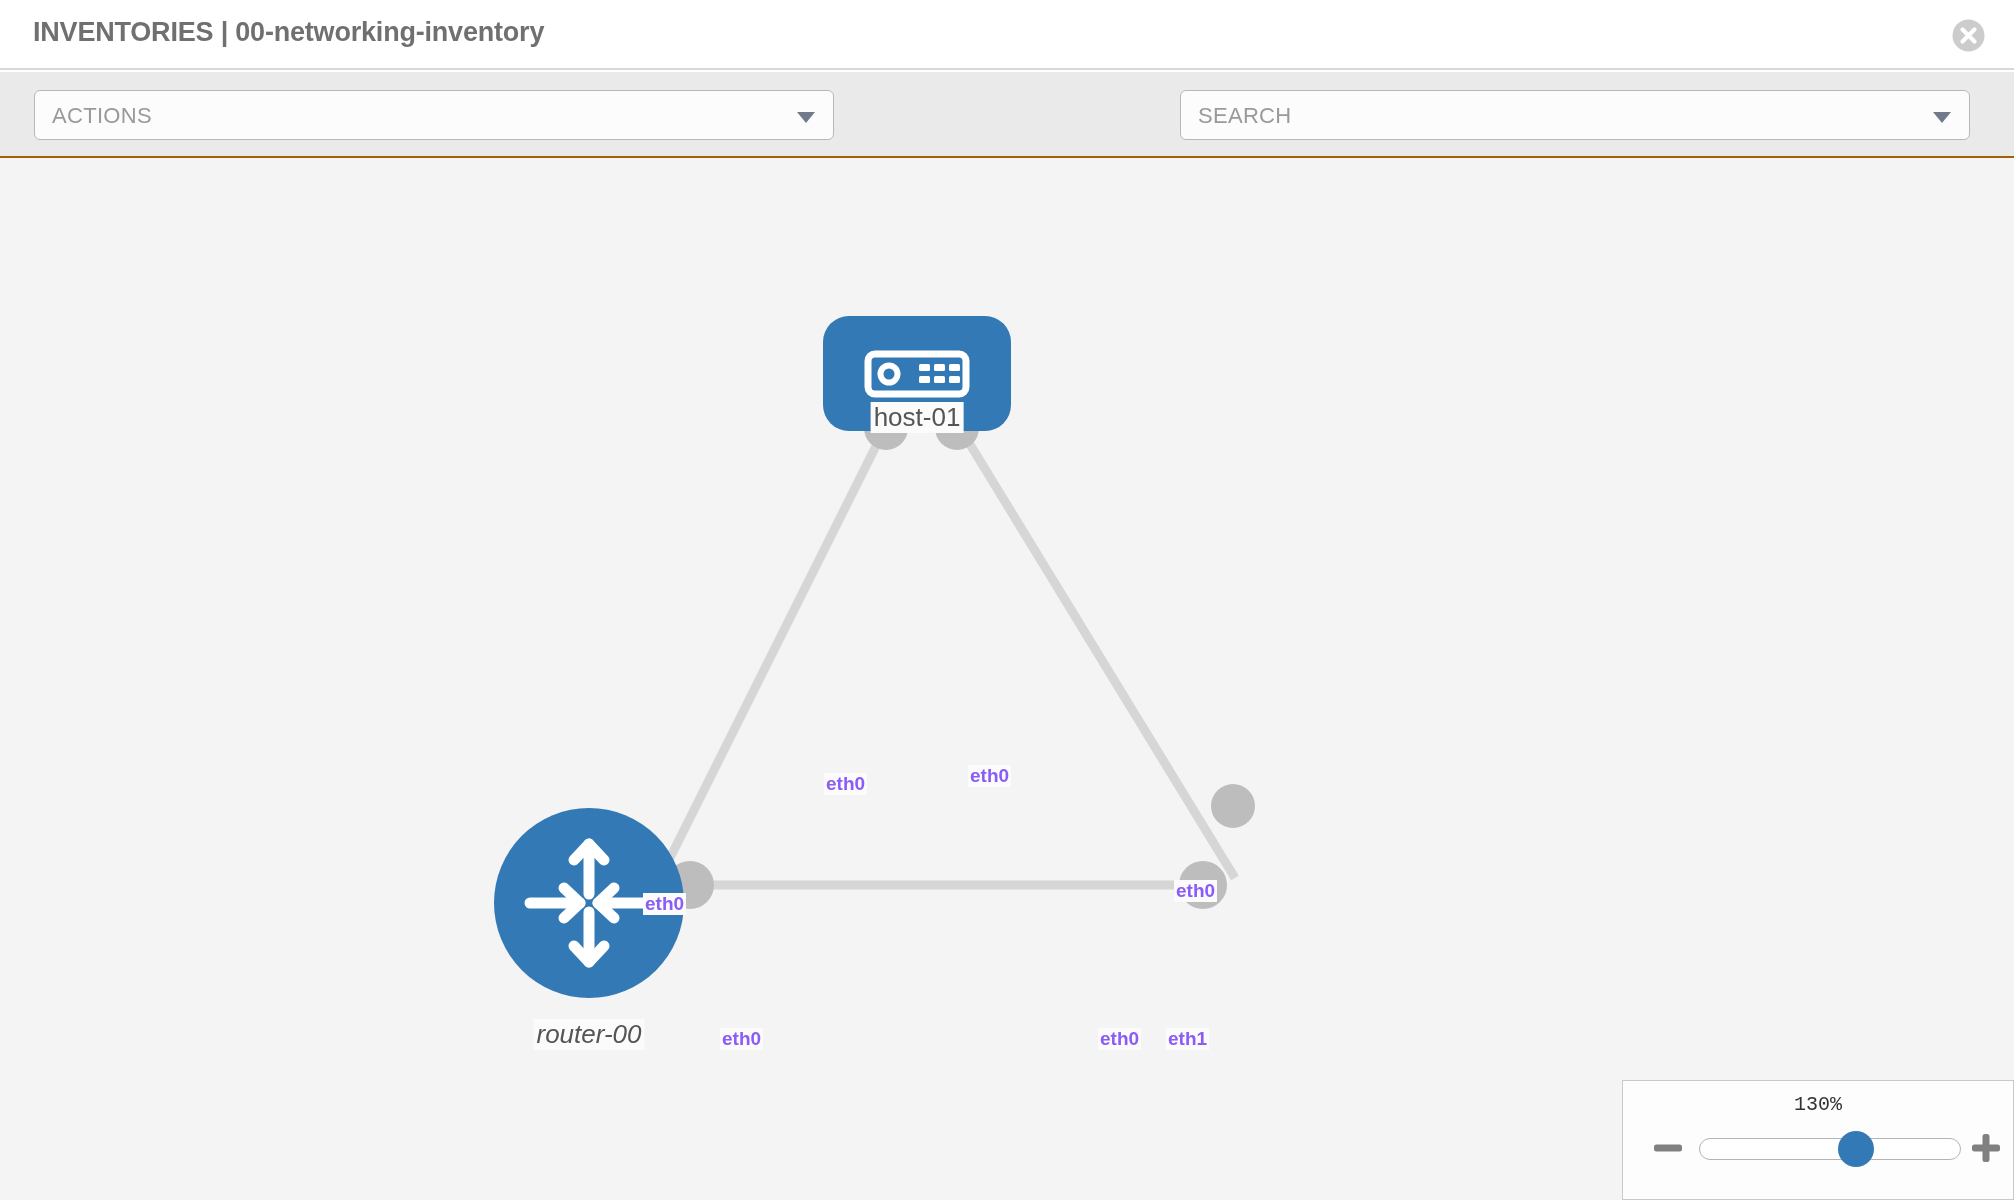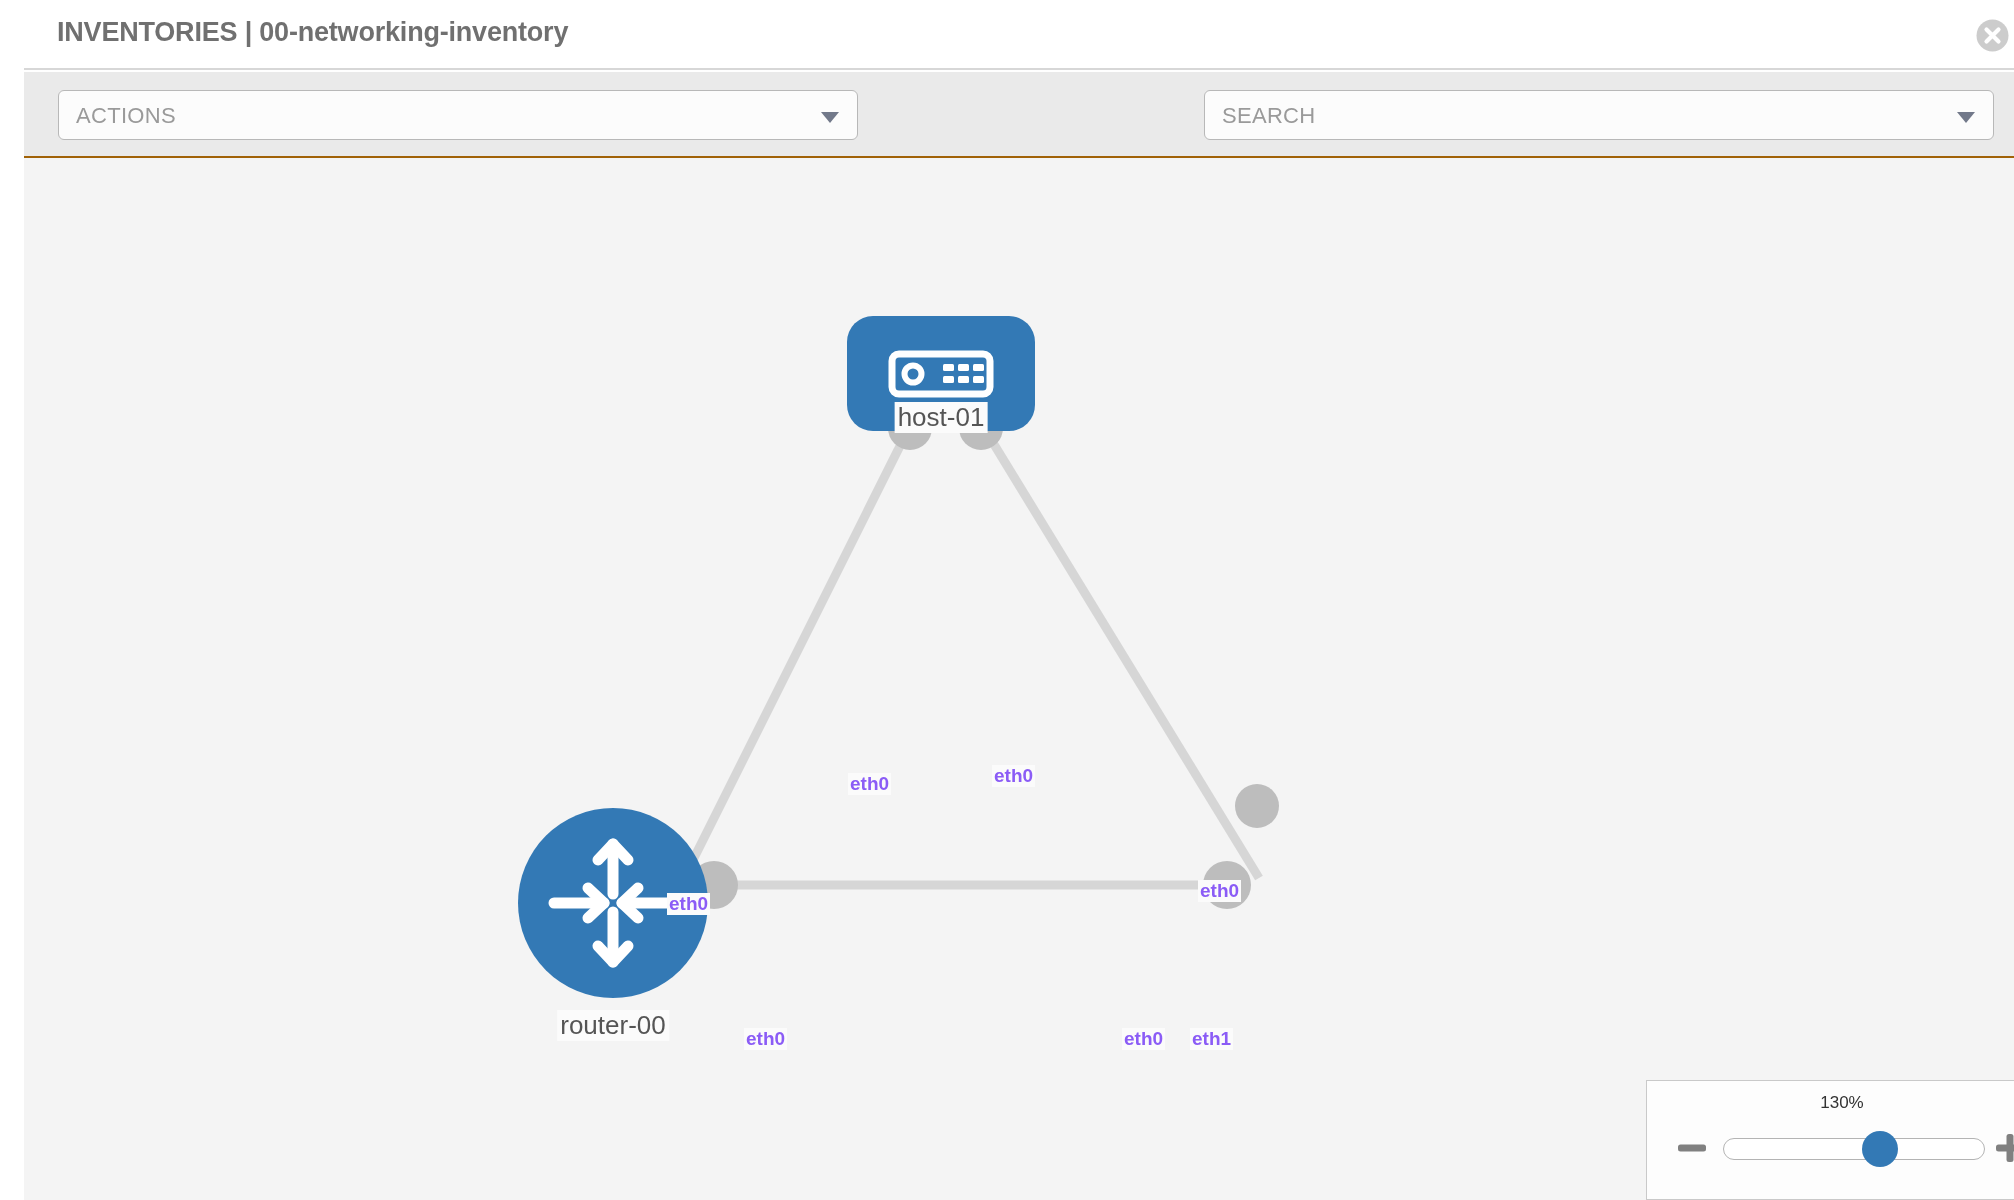--- a/index.html
+++ b/index.html
@@ -3,21 +3,21 @@
 <meta charset="utf-8">
 <title>Inventory Topology</title>
 <style>
   * { box-sizing: border-box; margin: 0; padding: 0; }
   html, body {
     width: 2014px; height: 1200px;
     background: #ffffff;
     font-family: "Liberation Sans", sans-serif;
     overflow: hidden;
   }
-  #app { position: relative; width: 1940px; height: 1200px; margin-left: 24px; }
+  #app { position: relative; width: 1940px; height: 1200px; }
 
   
   .header {
     position: absolute; top: 0; left: 0;
     width: 2014px; height: 70px;
     background: #ffffff;
     border-bottom: 2px solid #d7d7d7;
   }
   .page-title {
     position: absolute; left: 33px; top: 17px;
@@ -117,42 +117,42 @@
 
   .node-label {
     position: absolute;
     font-size: 26px; color: #555555;
     background: #fbfbfb;
     padding: 0 3px;
     white-space: nowrap;
     left: 50%; transform: translateX(-50%);
   }
   #node-host  .node-label { top: 86px; }
-  #node-router .node-label { top: 202px; }
+  #node-router .node-label { top: 211px; font-style: italic; }
   #node-switch .node-label { top: 198px; }
 
   .iface-label {
     position: absolute;
     font-size: 19px; color: #8b5cf6;
     background: #fbfbfb;
     padding: 0 2px;
     white-space: nowrap;
     font-weight: bold;
   }
 
   
   .zoom-panel {
     position: absolute; left: 1622px; top: 1080px;
     width: 392px; height: 120px;
     background: #fdfdfd;
     border: 1.5px solid #c9c9c9;
   }
   .zoom-value {
     position: absolute; top: 12px; left: 0; width: 100%;
-    text-align: center; font-size: 17px; color: #333333;
+    text-align: center; font-size: 20px; color: #333333; font-family: Liberation Mono, monospace;
   }
   .zoom-minus, .zoom-plus {
     position: absolute; top: 50px;
     width: 34px; height: 34px; cursor: pointer;
   }
   .zoom-minus { left: 28px; }
   .zoom-plus  { right: 10px; }
   .zoom-track {
     position: absolute; left: 76px; top: 57px;
     width: 262px; height: 22px;

